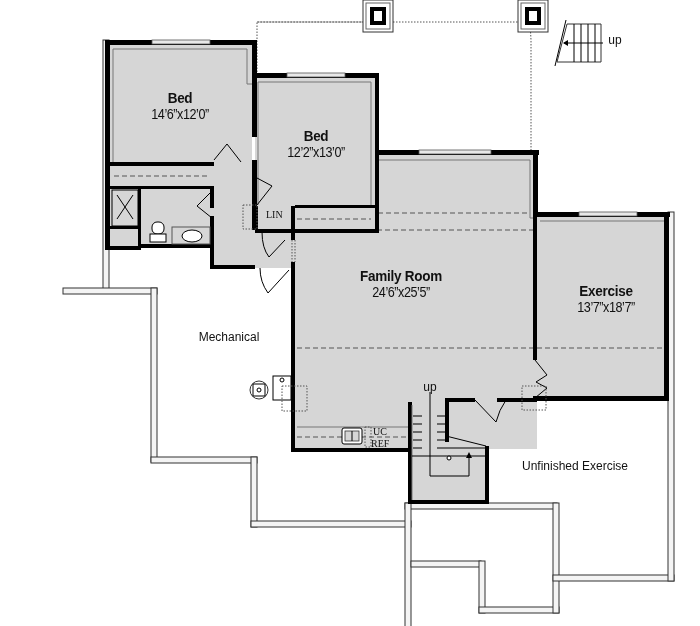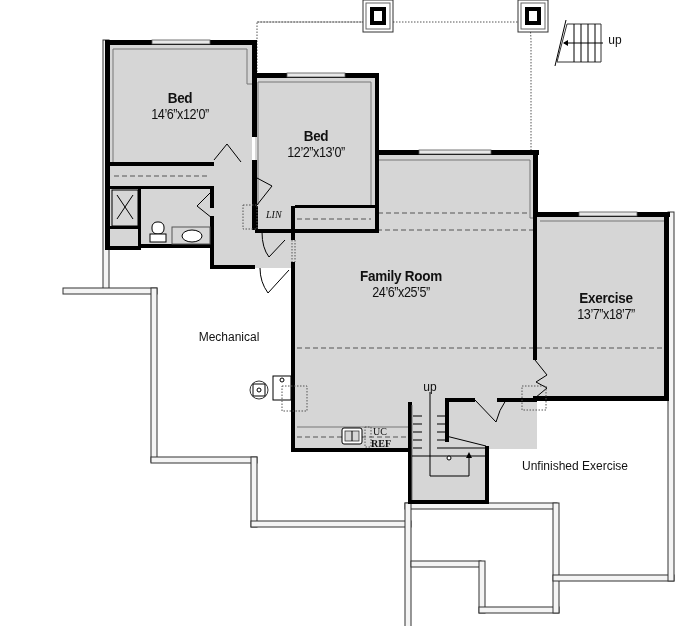--- a/index.html
+++ b/index.html
@@ -264,27 +264,27 @@
 <div class="label" style="left:316px; top:127px;">
   <div class="room-name">Bed</div>
   <div class="room-dim">12’2”x13’0”</div>
 </div>
 
 <div class="label" style="left:401px; top:267px;">
   <div class="room-name">Family Room</div>
   <div class="room-dim">24’6”x25’5”</div>
 </div>
 
-<div class="label" style="left:606px; top:289px;">
+<div class="label" style="left:606px; top:282px;">
   <div class="room-name">Exercise</div>
   <div class="room-dim">13’7”x18’7”</div>
 </div>
 
 <div class="label plain" style="left:229px; top:331px;">Mechanical</div>
 
 <div class="label plain" style="left:575px; top:460px;">Unfinished Exercise</div>
 
-<div class="small-serif" style="left:266px; top:209px;font-style:italic;">LIN</div>
+<div class="small-serif" style="left:266px; top:209px;">LIN</div>
 <div class="small-serif" style="left:373px; top:426px;">UC</div>
-<div class="small-serif" style="left:371px; top:438px;font-weight:bold;">REF</div>
+<div class="small-serif" style="left:371px; top:438px;">REF</div>
 
 <div class="label plain" style="left:430px; top:381px;">up</div>
 <div class="label plain" style="left:615px; top:34px;">up</div>
 
 </body></html>

